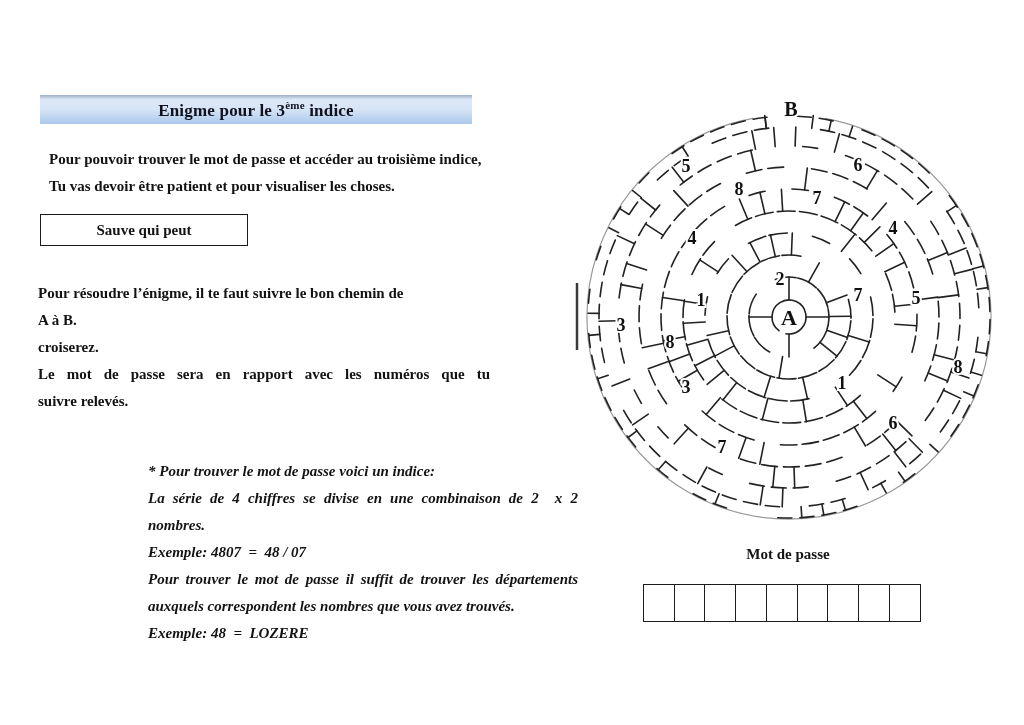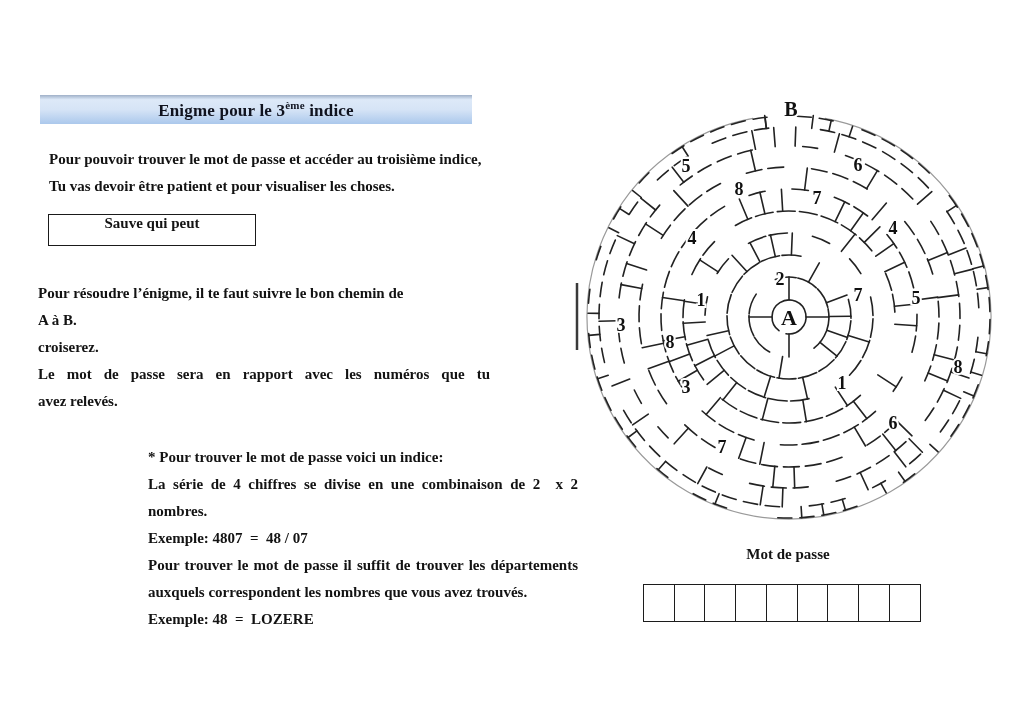--- a/index.html
+++ b/index.html
@@ -14,26 +14,26 @@
     background:linear-gradient(180deg,#9fb0c8 0%,#dde9f8 16%,#d6e4f6 50%,#abc8ec 100%);
     display:flex;align-items:center;justify-content:center;
   }
   .banner .title{font-weight:bold;font-size:17px;letter-spacing:.2px;color:#10131f;}
   .banner sup{font-size:11px;}
   
   .textline{font-weight:bold;font-size:15px;line-height:27px;white-space:nowrap;}
   .just{white-space:normal;text-align:justify;text-align-last:justify;}
   .intro{left:49px;top:146px;width:470px;}
   .bodyblock{left:38px;top:280px;width:452px;}
-  .clueblock{left:148px;top:444px;width:430px;}
+  .clueblock{left:148px;top:458px;width:430px;font-style:italic;}
   
   .callout{
     left:40px;top:214px;width:206px;height:30px;border:1.5px solid #1a1a1a;
-    display:flex;justify-content:center;
-    font-weight:bold;font-size:15px;margin-left:8px;
+    display:flex;align-items:center;justify-content:center;
+    font-weight:bold;font-size:15px;
   }
   
   .pw-label{left:644px;top:546px;width:288px;text-align:center;font-weight:bold;font-size:15px;}
   .pw-boxes{left:643px;top:584px;display:flex;}
   .pw-cell{width:30.5px;height:36px;border:1.8px solid #1c1c1c;margin-left:-1.8px;background:#fff;}
   .pw-cell:first-child{margin-left:0;}
   
   .maze{left:574px;top:96px;width:430px;height:432px;}
   svg text{font-family:"Liberation Serif","DejaVu Serif",serif;}
 </style>
@@ -51,21 +51,21 @@
 
 <div class="abs callout">
   <span>Sauve qui peut</span>
 </div>
 
 <div class="abs bodyblock" id="body-lines">
     <div class="textline">Pour résoudre l’énigme, il te faut suivre le bon chemin de</div>
     <div class="textline">A à B.</div>
     <div class="textline">croiserez.</div>
     <div class="textline just">Le mot de passe sera en rapport avec les numéros que tu</div>
-    <div class="textline">avez relevés.</div>
+    <div class="textline">suivre relevés.</div>
   </div>
 
 <div class="abs clueblock" id="clue-lines">
     <div class="textline">* Pour trouver le mot de passe voici un indice:</div>
     <div class="textline just">La série de 4 chiffres se divise en une combinaison de 2 &nbsp;x 2</div>
     <div class="textline">nombres.</div>
     <div class="textline">Exemple: 4807&nbsp; =&nbsp; 48 / 07</div>
     <div class="textline just">Pour trouver le mot de passe il suffit de trouver les départements</div>
     <div class="textline">auxquels correspondent les nombres que vous avez trouvés.</div>
     <div class="textline">Exemple: 48&nbsp; =&nbsp; LOZERE</div>

